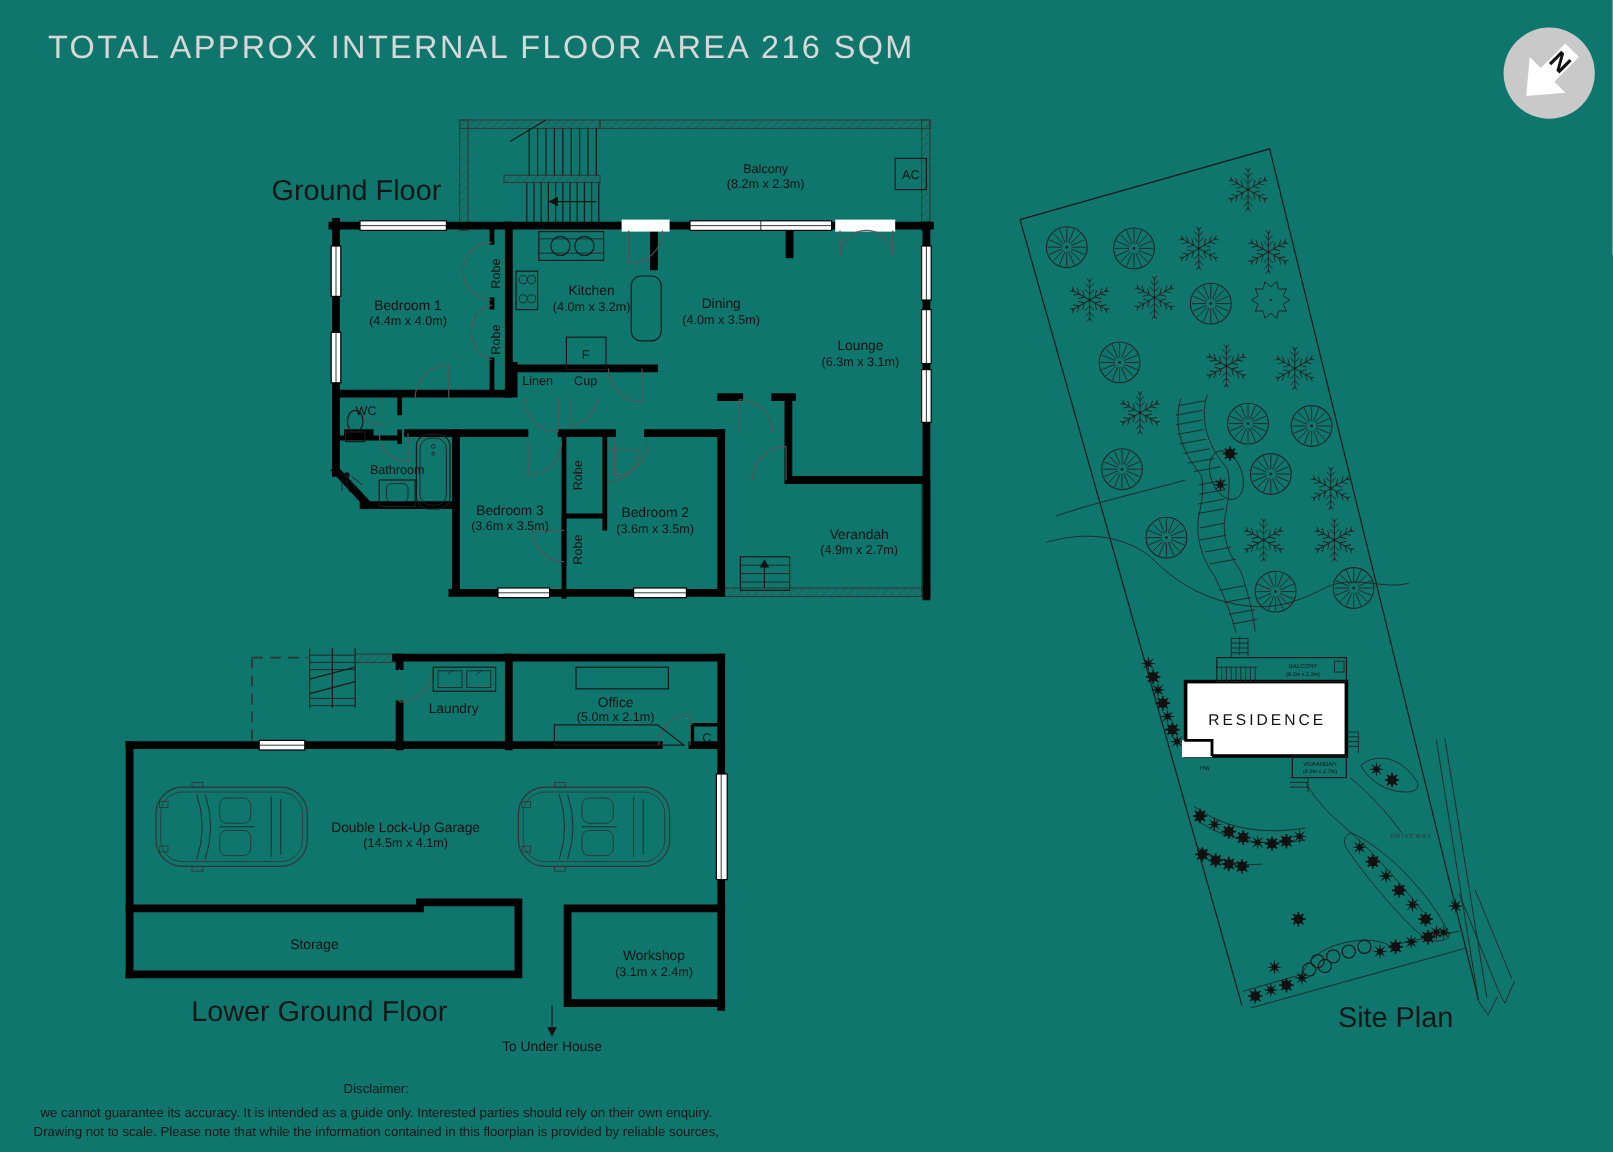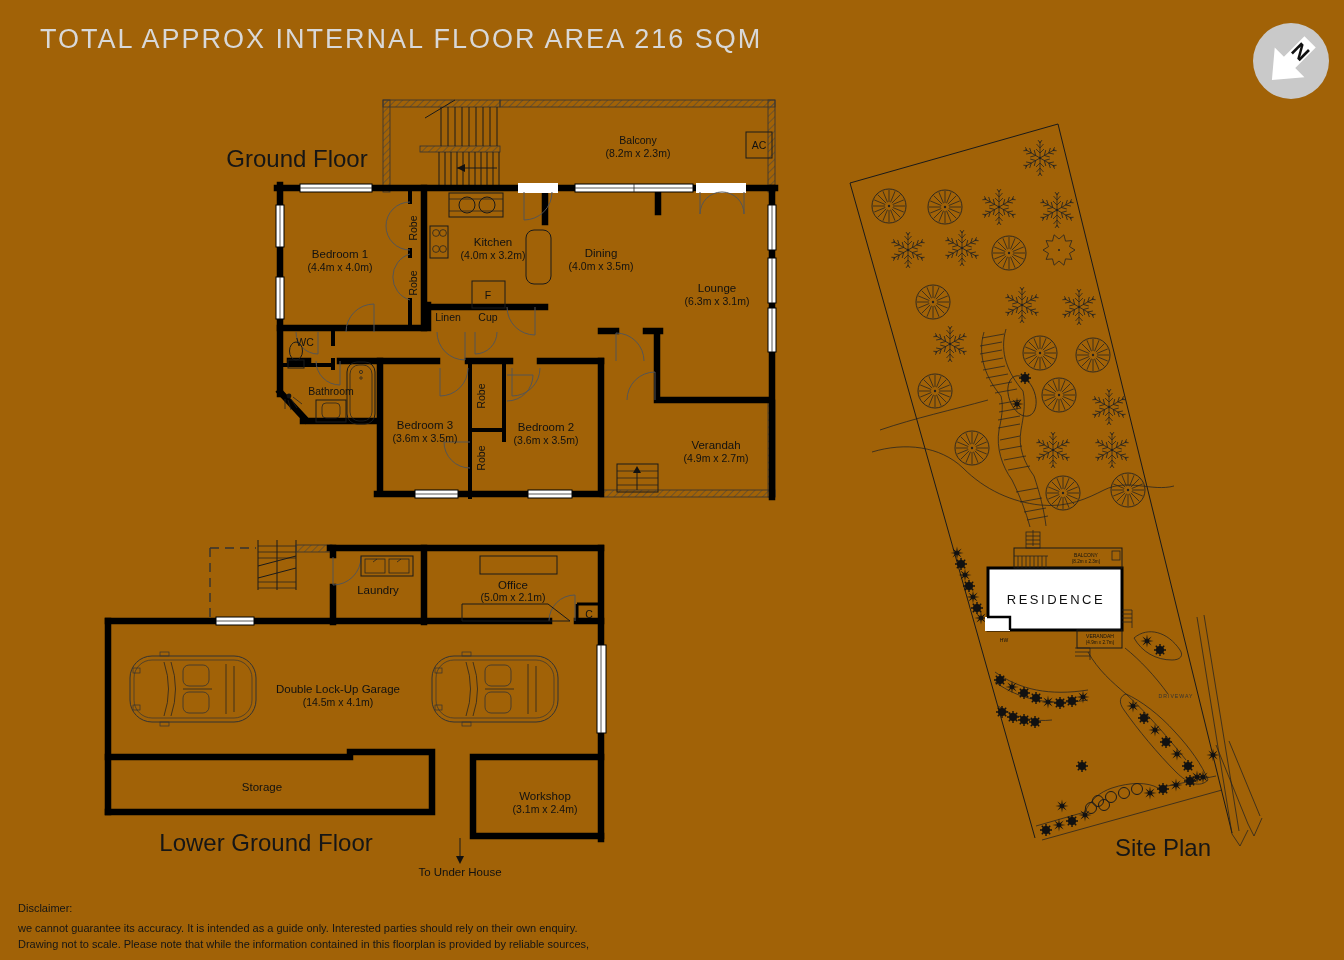--- a/index.html
+++ b/index.html
@@ -1,21 +1,21 @@
 <!DOCTYPE html>
 <html><head>
 <meta charset="utf-8">
 <style>
   html,body{margin:0;padding:0;background:#ffffff;}
-  .page{position:relative;width:1344px;height:960px;background:#a16207;overflow:hidden;
+  .page{position:relative;width:1344px;height:960px;background:#0f766e;overflow:hidden;
         font-family:"Liberation Sans",sans-serif;}
   .title{position:absolute;left:40px;top:24px;font-size:27px;letter-spacing:2px;
          color:#d8d8d8;font-weight:400;white-space:nowrap;}
   .plan-svg{position:absolute;left:0;top:0;}
-  .disclaimer{position:absolute;left:18px;top:901px;color:#151515;font-size:11px;line-height:1.45;}
+  .disclaimer{position:absolute;left:28px;top:901px;color:#151515;font-size:11px;line-height:1.45;text-align:center;}
   .disclaimer .dh{margin-bottom:4px;}
   
   text{font-family:"Liberation Sans",sans-serif;fill:#111;}
   .rn{font-size:11.5px;text-anchor:middle;}
   .rd{font-size:10.5px;text-anchor:middle;}
   .sm{font-size:10.5px;text-anchor:middle;}
   .big{font-size:24px;text-anchor:middle;fill:#161616;}
   .res{font-size:13px;letter-spacing:2.5px;text-anchor:middle;}
   .tiny{font-size:5px;text-anchor:middle;}
   .tiny2{font-size:4.6px;text-anchor:middle;}

